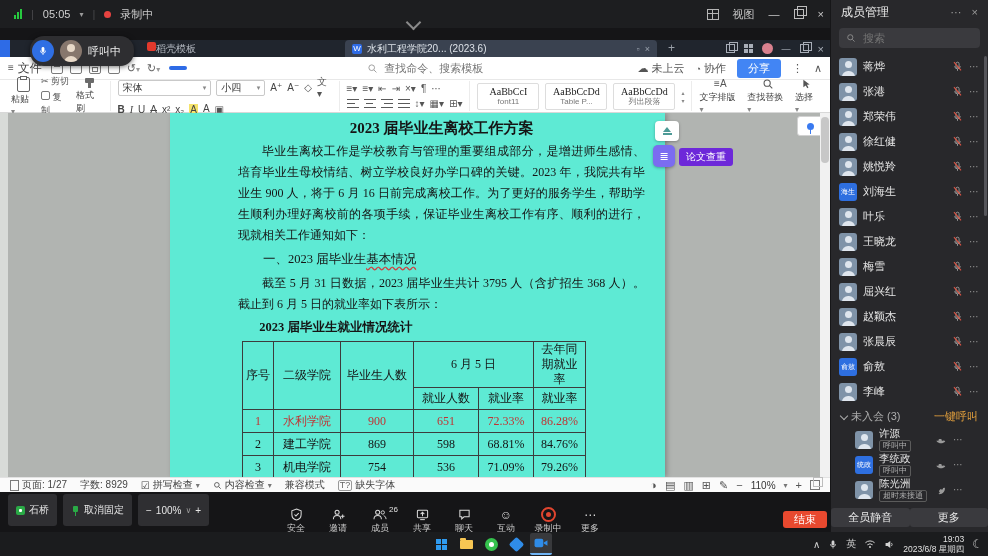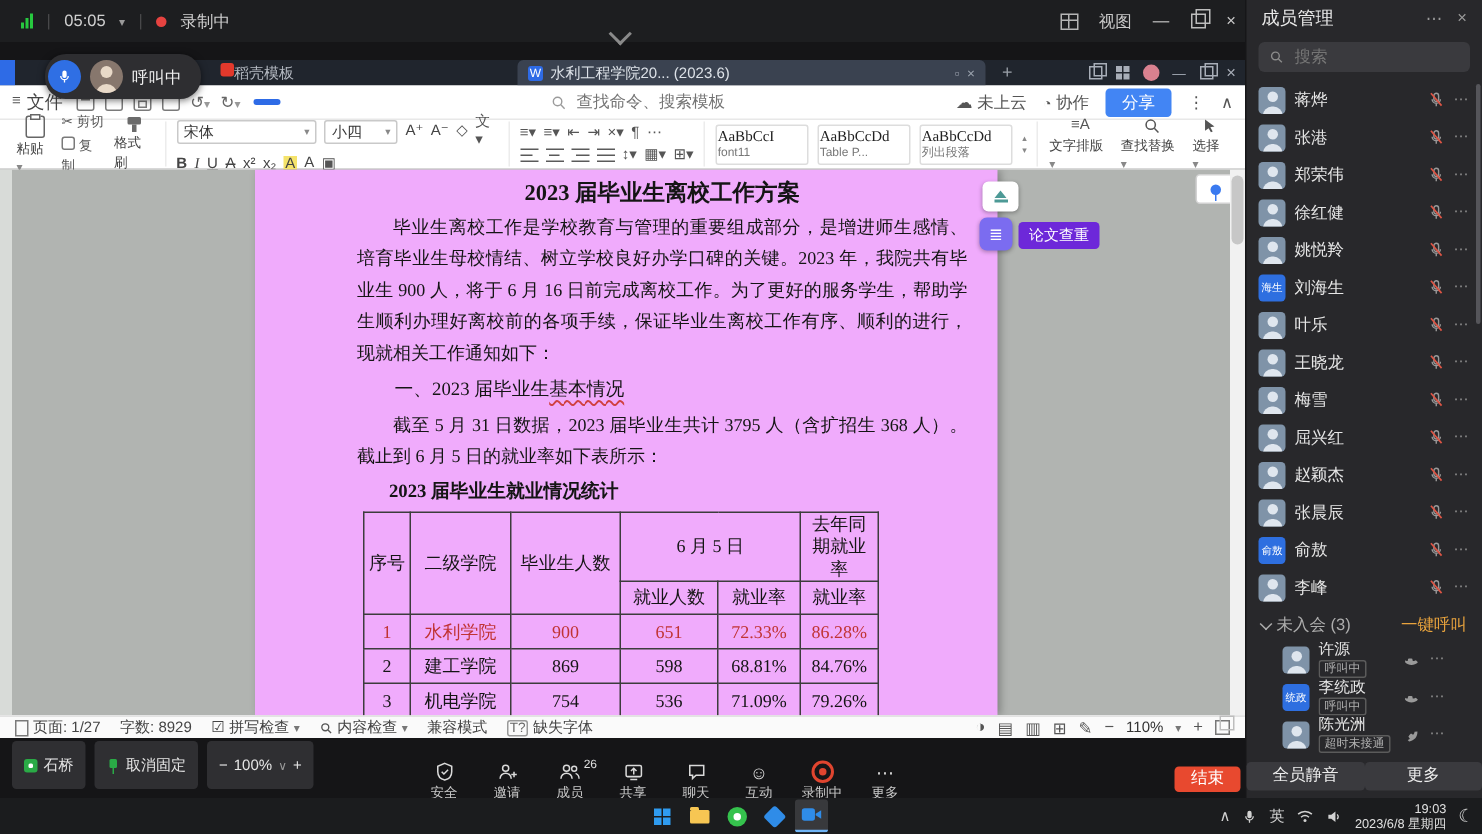--- a/index.html
+++ b/index.html
@@ -81,28 +81,28 @@
   .combo .caret-s{color:#888;font-size:7px}
   .fbtn{font-size:10px;color:#444;line-height:12px}
   .fbtn.b{font-weight:bold}.fbtn.i{font-style:italic;font-family:"Liberation Serif",serif}
   .fbtn.u{text-decoration:underline}
   .fbtn.fc{border-bottom:2px solid #d03a3a}
   .gly{font-size:10px;color:#555;line-height:12px}
   .ali{width:12px;height:9px;display:flex;flex-direction:column;justify-content:space-between}
   .ali i{display:block;height:1px;background:#5a5a5a}
   .ali.l i:nth-child(2){width:70%}.ali.c i:nth-child(2){width:60%;margin:0 auto}
   .ali.r i:nth-child(2){width:70%;margin-left:auto}.ali.j i{width:100%}
-  .chip{width:60px;height:25px;border:1px solid #ddd;border-radius:2px;display:flex;flex-direction:column;align-items:flex-start;justify-content:center;flex:none}
+  .chip{width:60px;height:25px;border:1px solid #ddd;border-radius:2px;display:flex;flex-direction:column;align-items:center;justify-content:center;flex:none}
   .chip .s{font-family:"Liberation Serif",serif;font-size:10px;color:#222;line-height:11px;white-space:nowrap}
   .chip .l{font-size:8px;color:#777;line-height:9px;white-space:nowrap}
   .updn{display:flex;flex-direction:column;font-size:6px;color:#888;gap:1px}
   
   .docarea{position:absolute;left:0;top:73px;width:100%;height:364px;background:#b1b4b1;overflow:hidden}
   .lstrip{position:absolute;left:0;top:0;width:8px;height:100%;background:#d8dbd8}
-  .page{position:absolute;left:170px;top:0;width:495px;height:364px;background:#f0abfc;box-shadow:2px 0 5px rgba(0,0,0,.25)}
+  .page{position:absolute;left:170px;top:0;width:495px;height:364px;background:#5eead4;box-shadow:2px 0 5px rgba(0,0,0,.25)}
   .pgc{margin:0 20px 0 68px;font-family:"Liberation Serif","DejaVu Serif",serif;color:#151515}
   .dtitle{font-size:15px;font-weight:bold;text-align:center;margin:6px 0 3px}
   .dp{font-size:12px;line-height:21px;text-align:justify;text-indent:2em;margin:3px 0}
   .dh{font-size:12.5px;font-weight:normal;text-indent:2em;line-height:21px;margin:2px 0}
   .wavy{text-decoration:underline;text-decoration-style:wavy;text-decoration-color:#d04040;text-underline-offset:3px}
   .dcap{font-size:12.5px;font-weight:bold;margin:4px 0 5px;text-indent:1.7em}
   table.dt{border-collapse:collapse;margin-left:4px;font-size:12px;table-layout:fixed;width:343px}
   .dt td{border:1px solid #3c3c3c;text-align:center;padding:0 2px;line-height:15px;overflow:hidden}
   .dt tr.th1 td{height:40px}.dt tr.th2 td{height:21px}.dt tr.dr td{height:22px}
   .dt tr.dr.hl td{color:#c03434}

